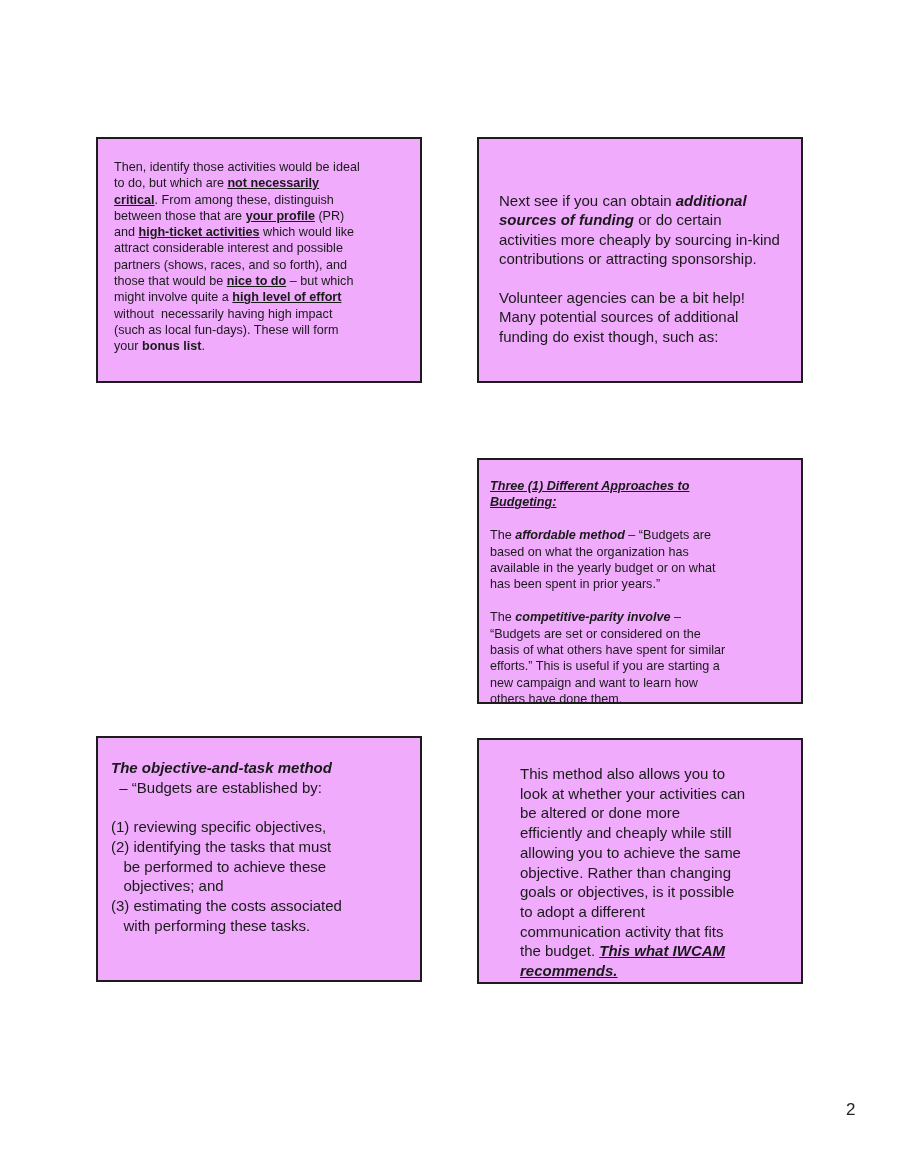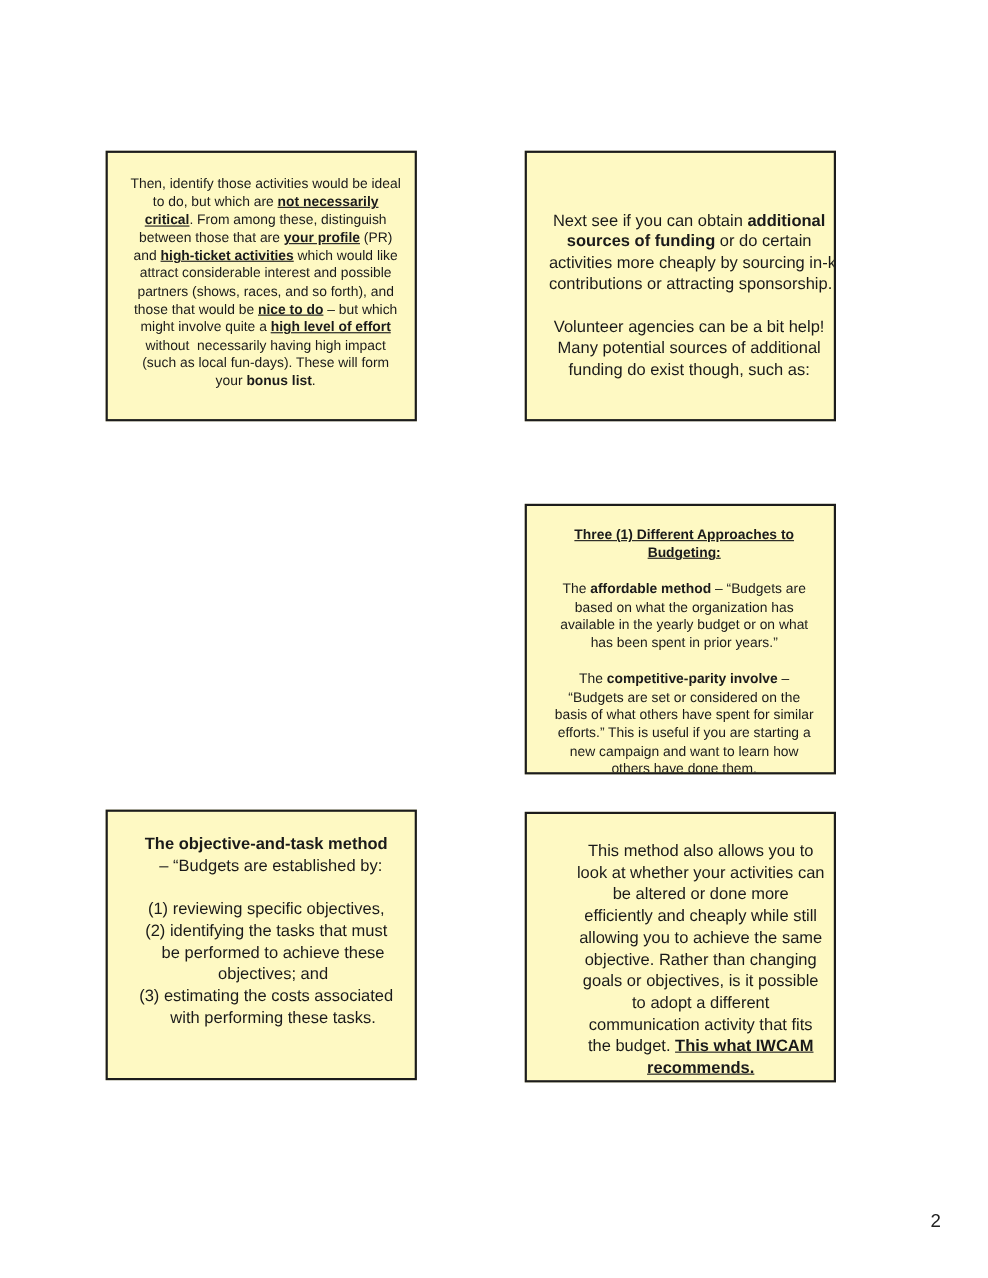--- a/index.html
+++ b/index.html
@@ -7,37 +7,36 @@
     position: relative;
     width: 898px;
     height: 1162px;
     background: #ffffff;
     font-family: "Liberation Sans", sans-serif;
     color: #1a1a1a;
     overflow: hidden;
   }
   .slide {
     position: absolute;
-    width: 283px;
+    width: 326px;
     height: 246px;
-    background: #fef9c3;
+    background: #f0abfc;
     border: 2px solid #1c1c1c;
     box-sizing: border-box;
     overflow: hidden;
-    text-align: center;
   }
   .slide-text {
     white-space: pre;
     color: #1a1a1a;
     box-sizing: border-box;
     width: 100%;
     height: 100%;
   }
   .slide-text span.b { font-weight: bold; }
-  .slide-text span.i { }
+  .slide-text span.i { font-style: italic; }
   .slide-text span.u { text-decoration: underline; }
 
   .pos-1 { left: 96px;  top: 137px; }
   .pos-2 { left: 477px; top: 137px; }
   .pos-3 { left: 96px;  top: 458px; }
   .pos-4 { left: 477px; top: 458px; }
   .pos-5 { left: 96px;  top: 736px; }
   .pos-6 { left: 477px; top: 738px; }
 
   .pos-1 .slide-text { font-size: 12.6px; line-height: 16.3px; padding: 20px 8px 0 16px; }

